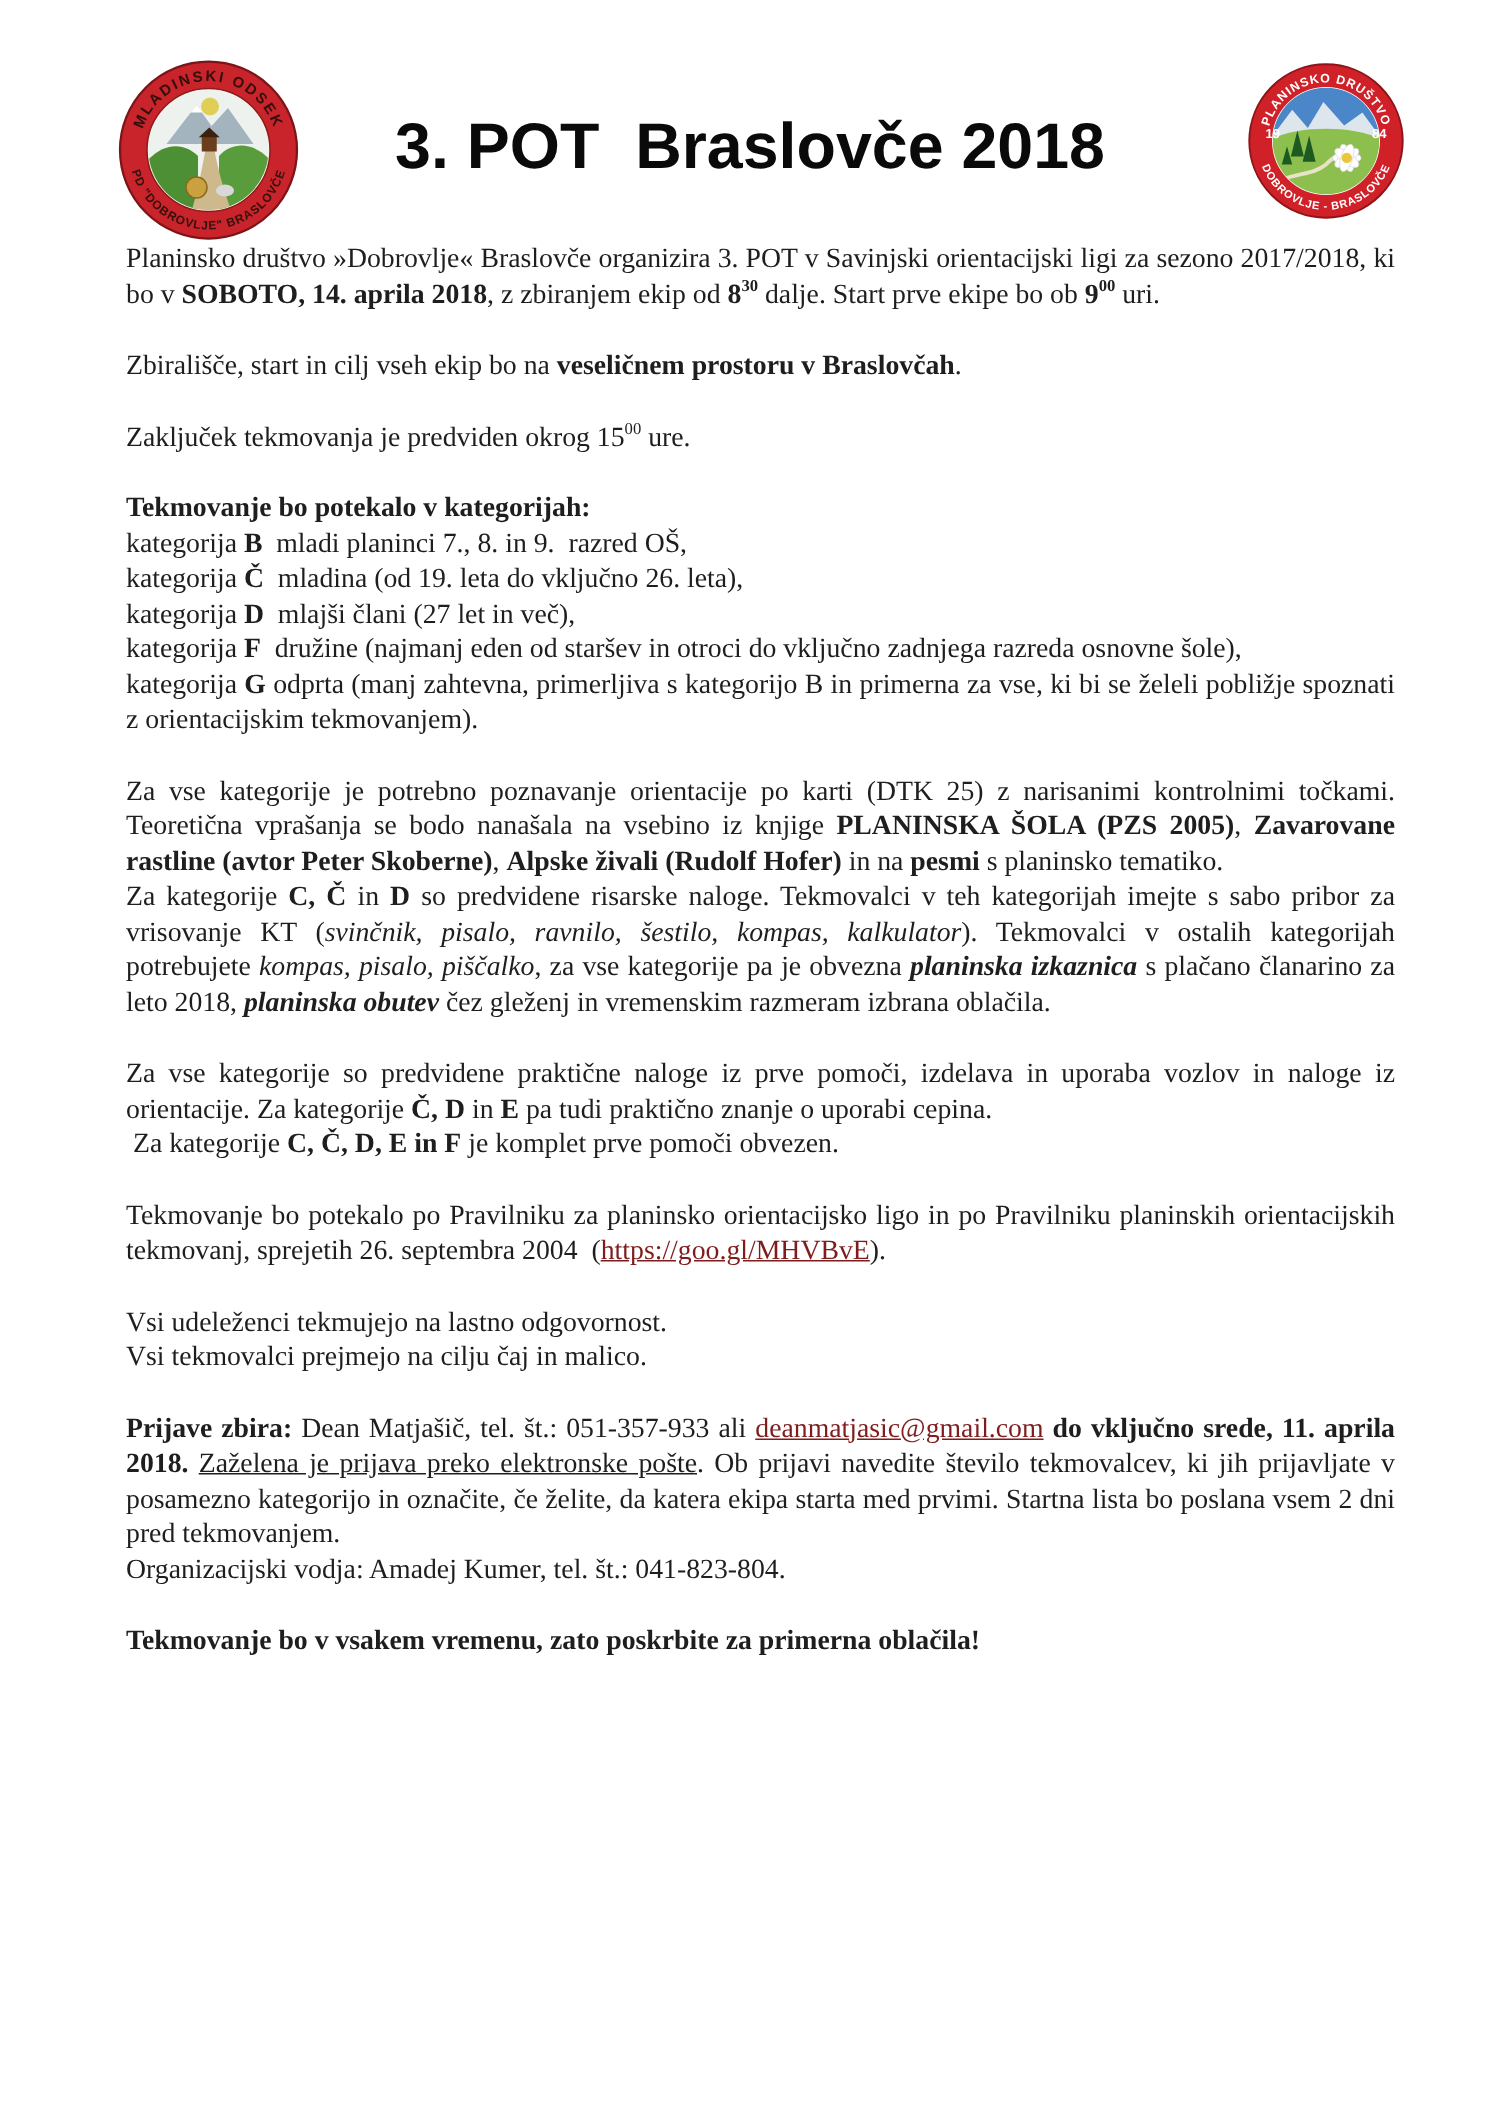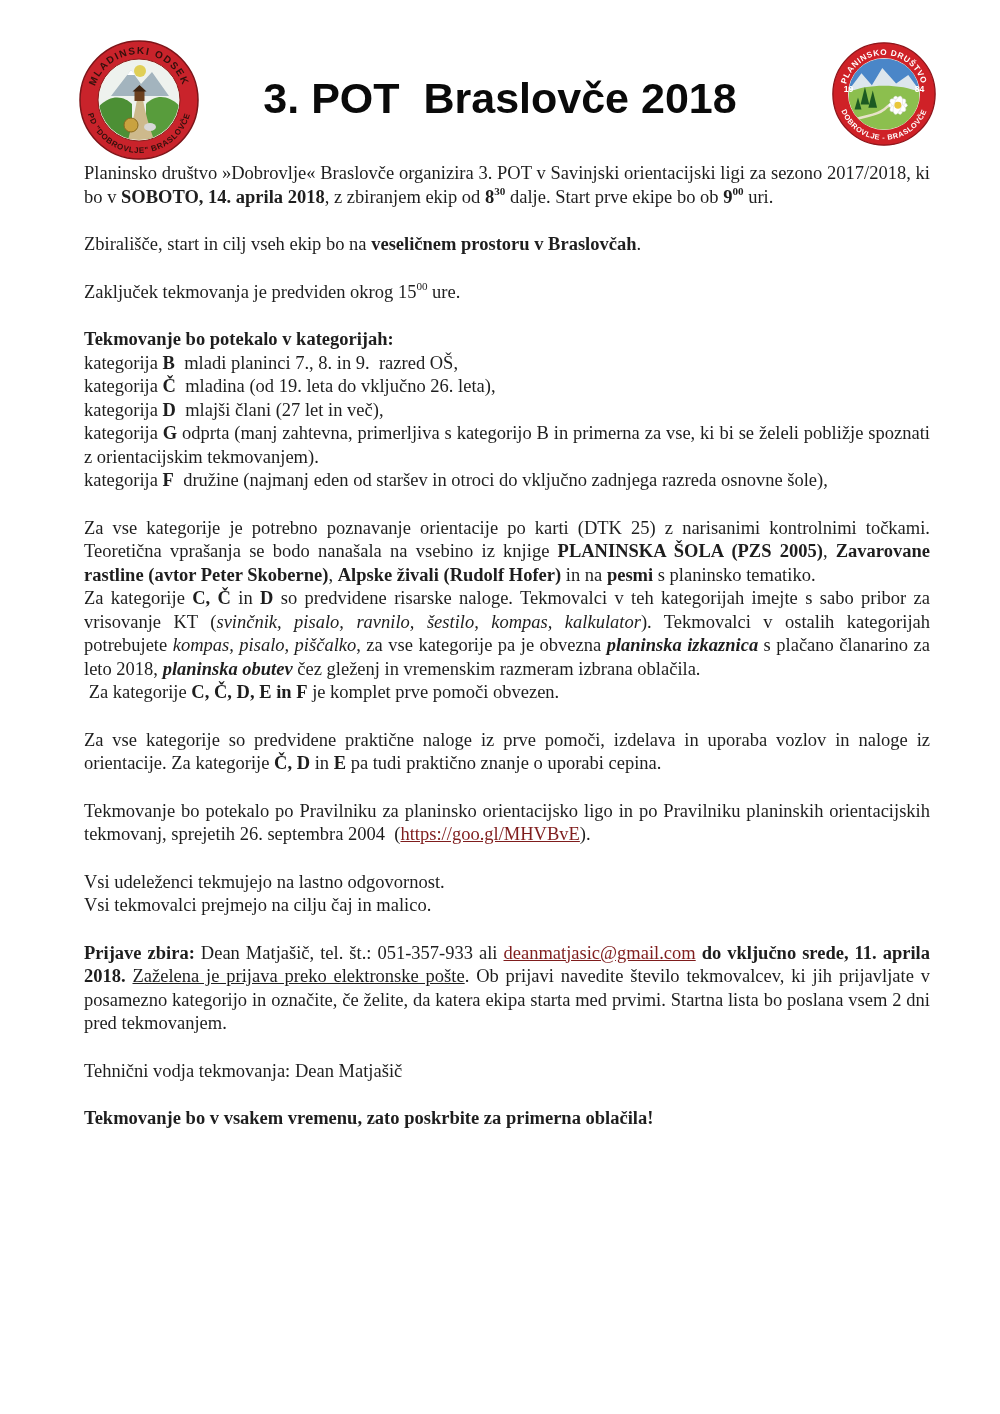--- a/index.html
+++ b/index.html
@@ -119,34 +119,34 @@
   <div class="doc">
     <p class="runs just"><span>Planinsko društvo »Dobrovlje« Braslovče organizira 3. POT v Savinjski orientacijski ligi za sezono 2017/2018, ki bo v </span><span class="b">SOBOTO, 14. aprila 2018</span><span>, z zbiranjem ekip od </span><span class="b">8</span><sup class="b">30</sup><span> dalje. Start prve ekipe bo ob </span><span class="b">9</span><sup class="b">00</sup><span> uri.</span></p>
     <p class="runs mt"><span>Zbirališče, start in cilj vseh ekip bo na </span><span class="b">veseličnem prostoru v Braslovčah</span><span>.</span></p>
     <p class="runs mt"><span>Zaključek tekmovanja je predviden okrog 15</span><sup>00</sup><span> ure.</span></p>
 
     <p class="b mt">Tekmovanje bo potekalo v kategorijah:</p>
     <div>
       <p class="runs just"><span>kategorija </span><span class="b">B</span><span>  mladi planinci 7., 8. in 9.  razred OŠ,</span></p>
       <p class="runs just"><span>kategorija </span><span class="b">Č</span><span>  mladina (od 19. leta do vključno 26. leta),</span></p>
       <p class="runs just"><span>kategorija </span><span class="b">D</span><span>  mlajši člani (27 let in več),</span></p>
+      <p class="runs just"><span>kategorija </span><span class="b">F</span><span>  družine (najmanj eden od staršev in otroci do vključno zadnjega razreda osnovne šole),</span></p>
       <p class="runs just"><span>kategorija </span><span class="b">G</span><span> odprta (manj zahtevna, primerljiva s kategorijo B in primerna za vse, ki bi se želeli pobližje spoznati z orientacijskim tekmovanjem).</span></p>
-      <p class="runs just"><span>kategorija </span><span class="b">F</span><span>  družine (najmanj eden od staršev in otroci do vključno zadnjega razreda osnovne šole),</span></p>
     </div>
 
     <p class="runs just mt"><span>Za vse kategorije je potrebno poznavanje orientacije po karti (DTK 25) z narisanimi kontrolnimi točkami. Teoretična vprašanja se bodo nanašala na vsebino iz knjige </span><span class="b">PLANINSKA ŠOLA (PZS 2005)</span><span>, </span><span class="b">Zavarovane rastline (avtor Peter Skoberne)</span><span>, </span><span class="b">Alpske živali (Rudolf Hofer)</span><span> in na </span><span class="b">pesmi</span><span> s planinsko tematiko.</span></p>
     <p class="runs just"><span>Za kategorije </span><span class="b">C, Č</span><span> in </span><span class="b">D</span><span> so predvidene risarske naloge. Tekmovalci v teh kategorijah imejte s sabo pribor za vrisovanje KT (</span><span class="i">svinčnik, pisalo, ravnilo, šestilo, kompas, kalkulator</span><span>). Tekmovalci v ostalih kategorijah potrebujete </span><span class="i">kompas, pisalo, piščalko</span><span>, za vse kategorije pa je obvezna </span><span class="bi">planinska izkaznica</span><span> s plačano članarino za leto 2018, </span><span class="bi">planinska obutev</span><span> čez gleženj in vremenskim razmeram izbrana oblačila.</span></p>
 
+    <p class="runs just mt"><span>Za vse kategorije so predvidene praktične naloge iz prve pomoči, izdelava in uporaba vozlov in naloge iz orientacije. Za kategorije </span><span class="b">Č, D</span><span> in </span><span class="b">E</span><span> pa tudi praktično znanje o uporabi cepina.</span></p>
     <p class="runs just"><span> Za kategorije </span><span class="b">C, Č, D, E in F</span><span> je komplet prve pomoči obvezen.</span></p>
-    <p class="runs just mt"><span>Za vse kategorije so predvidene praktične naloge iz prve pomoči, izdelava in uporaba vozlov in naloge iz orientacije. Za kategorije </span><span class="b">Č, D</span><span> in </span><span class="b">E</span><span> pa tudi praktično znanje o uporabi cepina.</span></p>
 
     <p class="runs just mt"><span>Tekmovanje bo potekalo po Pravilniku za planinsko orientacijsko ligo in po Pravilniku planinskih orientacijskih tekmovanj, sprejetih 26. septembra 2004  (</span><a href="#" class="link">https://goo.gl/MHVBvE</a><span>).</span></p>
 
     <p class="runs mt"><span>Vsi udeleženci tekmujejo na lastno odgovornost.</span></p>
     <p class="runs"><span>Vsi tekmovalci prejmejo na cilju čaj in malico.</span></p>
 
     <p class="runs just mt"><span class="b">Prijave zbira:</span><span> Dean Matjašič, tel. št.: 051-357-933 ali </span><a href="#" class="link">deanmatjasic@gmail.com</a><span class="b"> do vključno srede, 11. aprila 2018.</span><span> </span><span class="u">Zaželena je prijava preko elektronske pošte</span><span>. Ob prijavi navedite število tekmovalcev, ki jih prijavljate v posamezno kategorijo in označite, če želite, da katera ekipa starta med prvimi. Startna lista bo poslana vsem 2 dni pred tekmovanjem.</span></p>
 
-    <p class="runs mt"><span>Tehnični vodja tekmovanja: Dean Matjašič</span></p>
+    <p class="runs"><span>Organizacijski vodja: Amadej Kumer, tel. št.: 041-823-804.</span></p>
 
     <p class="runs mt"><span class="b">Tekmovanje bo v vsakem vremenu, zato poskrbite za primerna oblačila!</span></p>
   </div>
 </div>
 
 </body></html>

